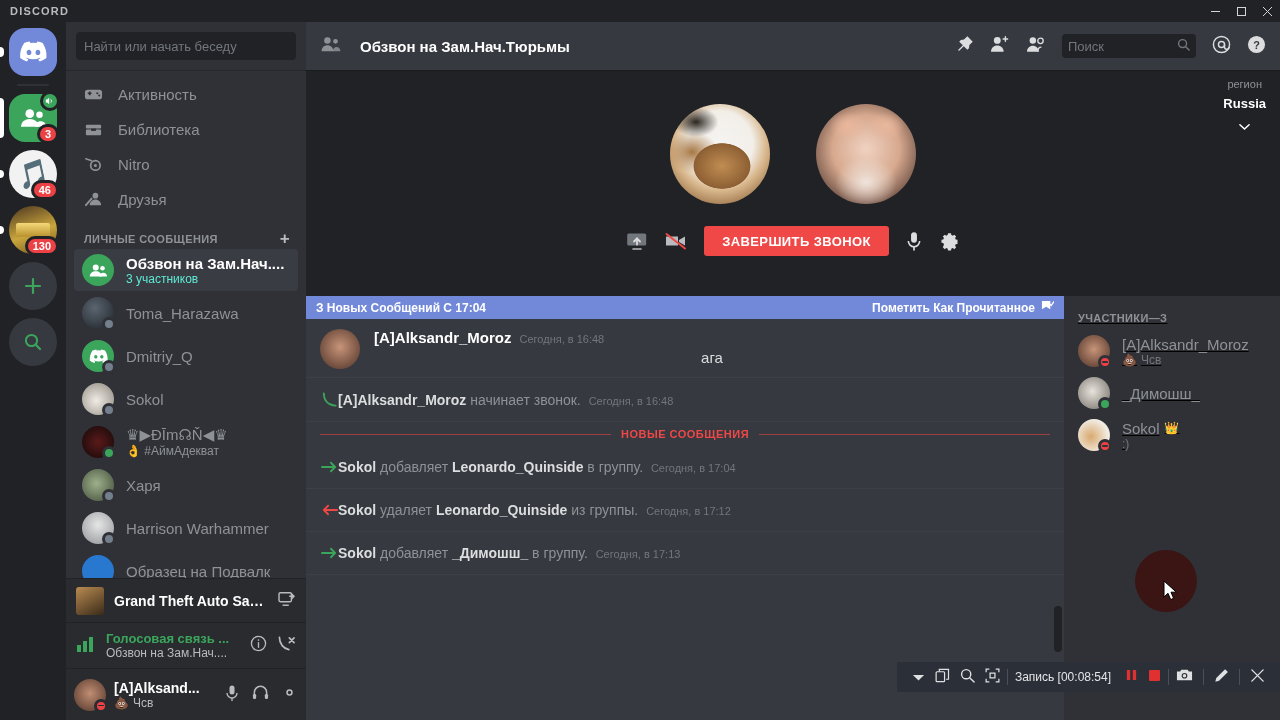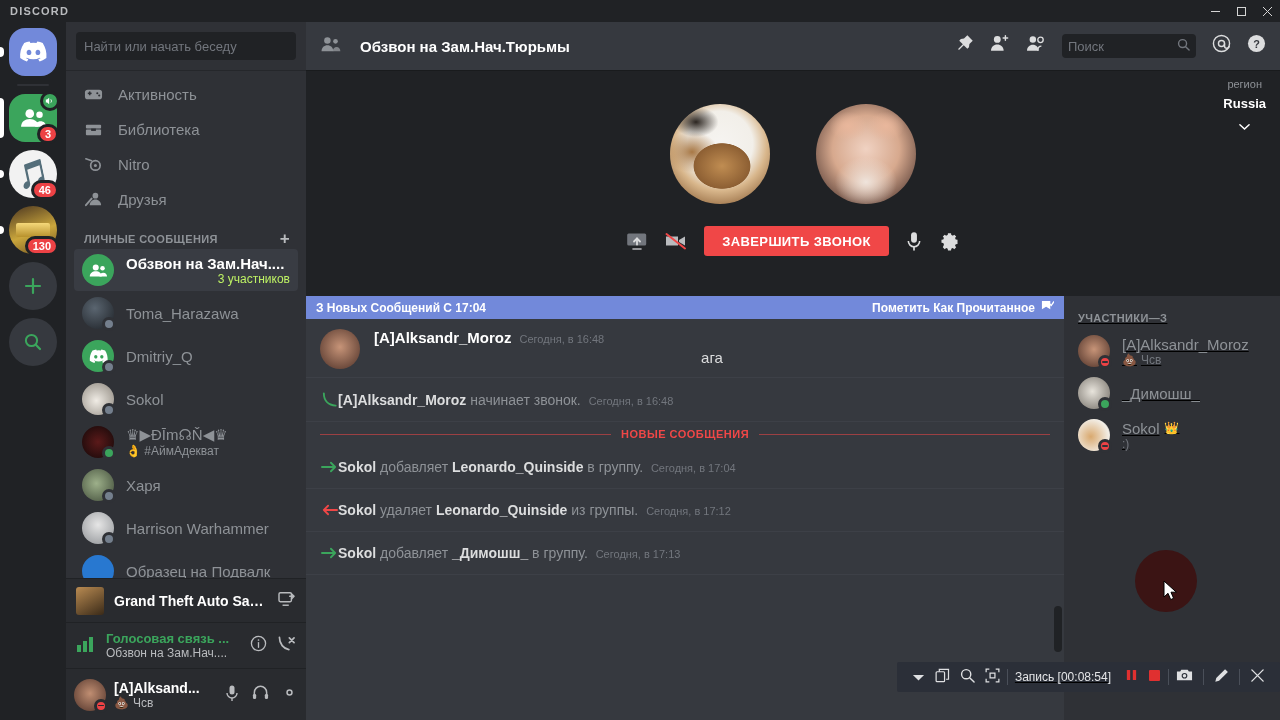--- a/index.html
+++ b/index.html
@@ -100,21 +100,21 @@
     position: absolute; right: -2px; bottom: -2px; width: 14px; height: 14px;
     border-radius: 50%; border: 3px solid #2f3136; box-sizing: border-box;
   }
   .status.offline { background: #747f8d; }
   .status.online { background: #3ba55c; }
   .status.dnd { background: #ed4245; }
   .dmtext { min-width: 0; flex: 1; }
   .dmname { font-size: 15px; color: #8e9297; white-space: nowrap; overflow: hidden; text-overflow: ellipsis; }
   .dmitem.active .dmname { color: #fff; font-weight: bold; }
   .dmsub { font-size: 12px; color: #8e9297; white-space: nowrap; overflow: hidden; text-overflow: ellipsis; }
-  .dmitem.active .dmsub { color: #bef264; text-align: right; }
+  .dmitem.active .dmsub { color: #5eead4; }
 
   
   .panel-game {
     height: 44px; background: #292b2f; display: flex; align-items: center;
     gap: 10px; padding: 0 10px; flex: none; border-top: 1px solid #202225;
   }
   .gamecover { width: 28px; height: 28px; border-radius: 3px; overflow: hidden; flex: none; }
   .gametitle { font-size: 14px; font-weight: bold; color: #fff; white-space: nowrap;
     overflow: hidden; text-overflow: ellipsis; flex: 1; }
   .panel-voice {
@@ -132,21 +132,21 @@
   .ustatus { font-size: 12px; color: #b9bbbe; display: flex; align-items: center; gap: 4px; }
   .uicons { display: flex; gap: 12px; color: #b9bbbe; margin-left: auto; }
 
   
   .main { position: absolute; left: 306px; top: 22px; width: 974px; height: 698px; background: #36393f; }
   .topbar {
     height: 48px; display: flex; align-items: center; padding: 0 14px; gap: 10px;
     box-shadow: 0 1px 0 rgba(0,0,0,.2); background: #36393f; position: relative; z-index: 3;
   }
   .chantitle { font-size: 15px; font-weight: bold; color: #fff; margin-left: 8px; }
-  .topicons { margin-left: auto; display: flex; align-items: flex-start; gap: 16px; color: #b9bbbe; }
+  .topicons { margin-left: auto; display: flex; align-items: center; gap: 16px; color: #b9bbbe; }
   .topsearch {
     width: 134px; height: 24px; background: #202225; border-radius: 4px;
     display: flex; align-items: center; padding: 0 6px; color: #72767d; font-size: 13px;
   }
 
   
   .callpanel {
     position: relative; height: 226px; background: #202225;
     display: flex; flex-direction: column; align-items: center; justify-content: center;
   }
@@ -204,21 +204,21 @@
   .mhdr { font-size: 11px; font-weight: bold; color: #8e9297; letter-spacing: .4px; margin-bottom: 6px; }
   .mitem { display: flex; align-items: center; gap: 12px; height: 42px; }
   .mname { font-size: 15px; color: #8e9297; display: flex; align-items: center; gap: 5px; }
   .msub { font-size: 12px; color: #72767d; display: flex; align-items: center; gap: 4px; }
   .av.m .status { border-color: #2f3136; }
 
   
   .recbar {
     position: absolute; right: 0; bottom: 28px; height: 30px;
     background: #2b2f38; display: flex; align-items: center; gap: 0;
-    padding: 0 8px; border-radius: 2px; z-index: 20; text-decoration: underline;
+    padding: 0 8px; border-radius: 2px; z-index: 20;
   }
   .recbar .grp { display: flex; align-items: center; gap: 10px; padding: 0 7px; color: #dfe0e2; }
   .rectime { font-size: 12px; color: #e4e5e7; white-space: nowrap; }
   .recsep { width: 1px; height: 16px; background: #4a4f59; }
 
   
   .halo {
     position: absolute; left: 1135px; top: 550px; width: 62px; height: 62px;
     border-radius: 50%; background: #3b1414; z-index: 30;
   }

